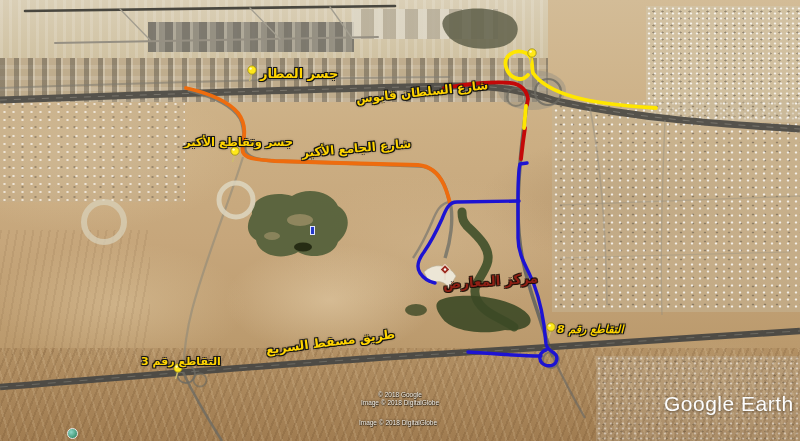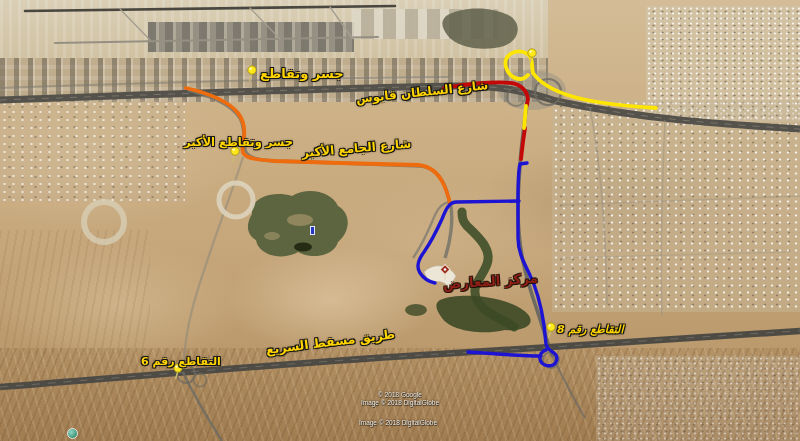--- a/index.html
+++ b/index.html
@@ -184,31 +184,32 @@
       </svg>
   </span>
   <span class="pin" style="left:438px;top:264px;">
     <svg width="14" height="18">
         <path d="M7,9 L7,16" stroke="#e8d8c8" stroke-width="1.2"></path>
         <rect x="3.5" y="2" width="7" height="7" transform="rotate(45 7 5.5)" fill="#9c2b1f" stroke="#f0e0d0" stroke-width="1"></rect>
         <circle cx="7" cy="5.5" r="1.3" fill="#fff"></circle>
       </svg>
   </span>
 
-  <div class="lbl" style="left:260px;top:66px;font-size:13px;">جسر وتقاطع</div>
+  <div class="lbl" style="left:260px;top:66px;font-size:13px;">جسر المطار</div>
   <div class="lbl" style="left:356px;top:92px;font-size:12px;transform:rotate(-6deg);">شارع السلطان قابوس</div>
   <div class="lbl" style="left:184px;top:135px;font-size:11.5px;">جسر وتقاطع الأكبر</div>
   <div class="lbl" style="left:302px;top:146px;font-size:12px;transform:rotate(-5deg);">شارع الجامع الأكبر</div>
   <div class="lbl maroon" style="left:443px;top:276px;font-size:13.5px;transform:rotate(-4deg);">مركز المعارض</div>
   <div class="lbl" style="left:557px;top:323px;font-size:11px;font-style:italic;">التقاطع رقم 8</div>
-  <div class="lbl" style="left:141px;top:355px;font-size:11px;">التقاطع رقم 6</div>
+  <div class="lbl" style="left:141px;top:355px;font-size:11px;">التقاطع رقم 3</div>
   <div class="lbl" style="left:266px;top:342px;font-size:12.5px;transform:rotate(-7deg);">طريق مسقط السريع</div>
 
   <span class="abs placemark-dot"></span>
   <span class="abs mini-marker"></span>
 
   <div class="abs attr attr1">
     <div>© 2018 Google</div>
     <div>Image © 2018 DigitalGlobe</div>
   </div>
   <div class="abs attr attr3">Image © 2018 DigitalGlobe</div>
+  <div class="abs ge-logo">Google Earth</div>
 
 </div>
 
 </body></html>

